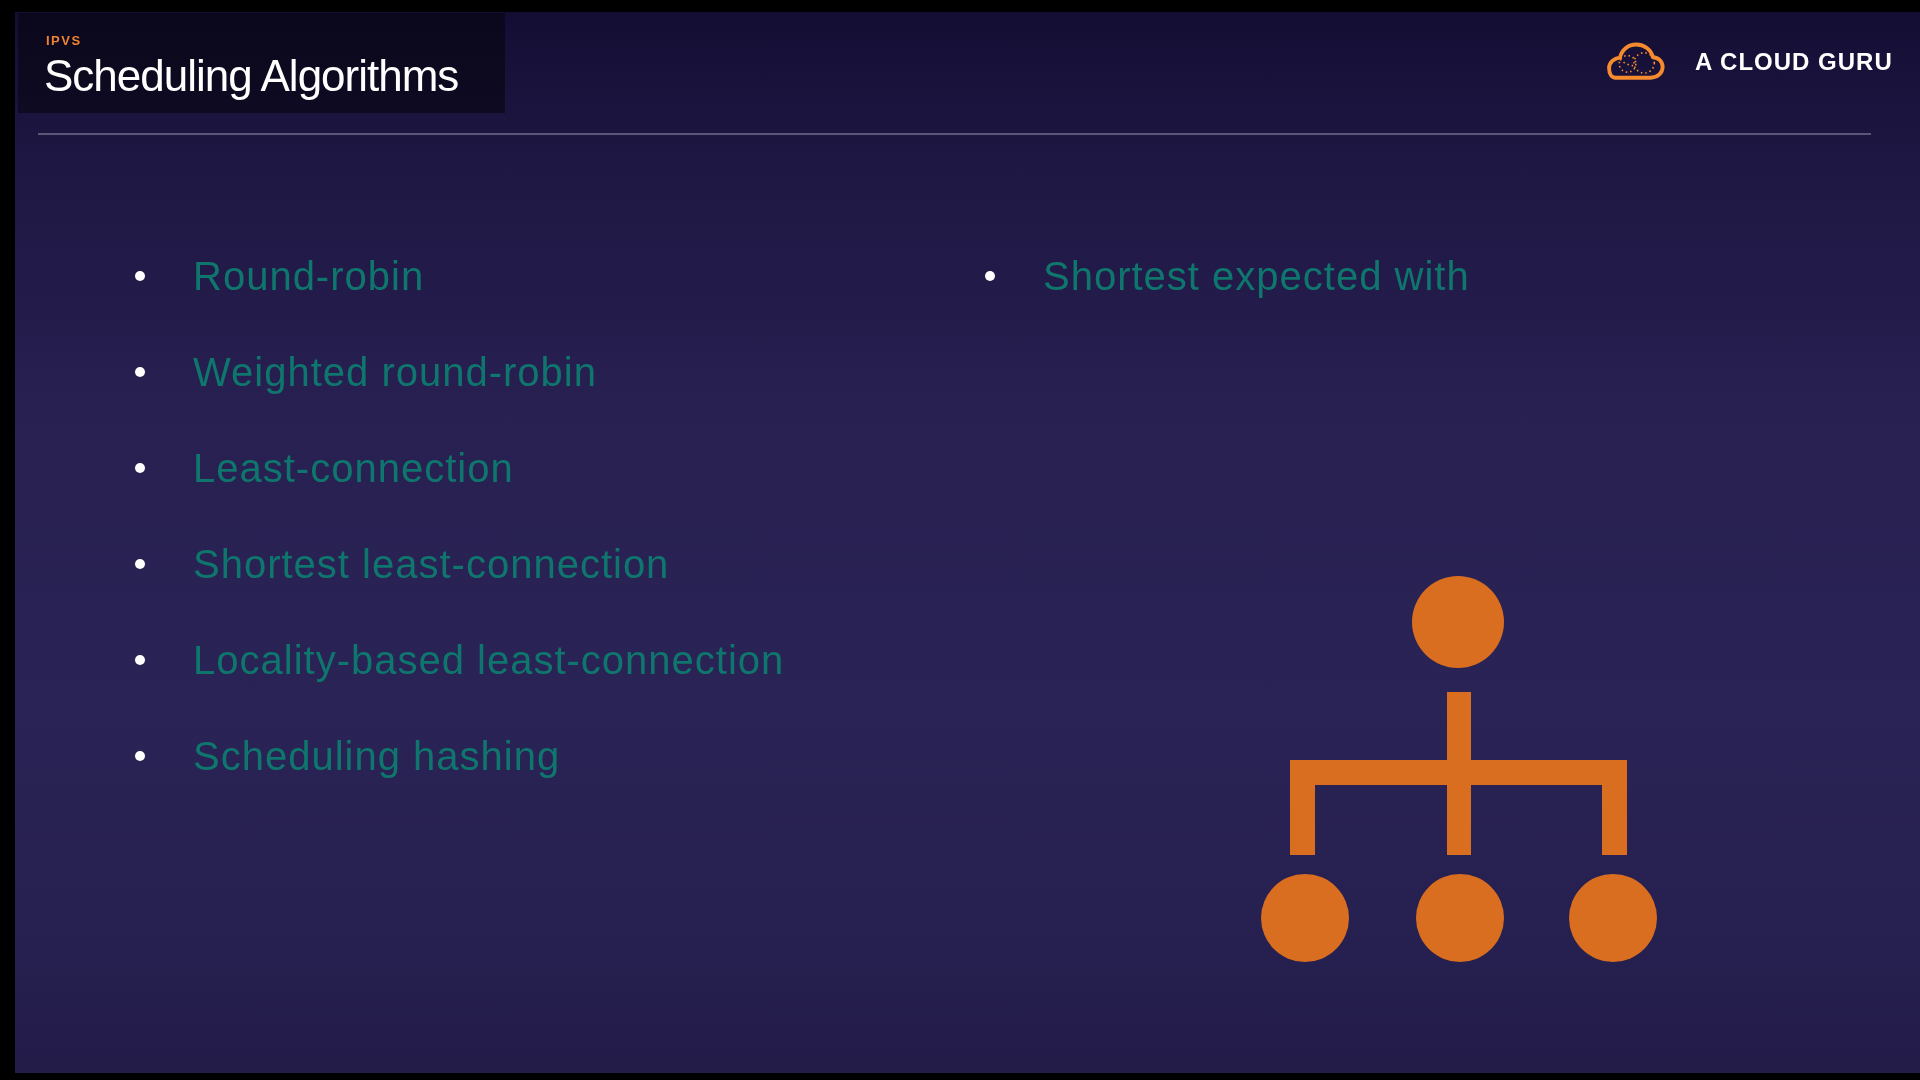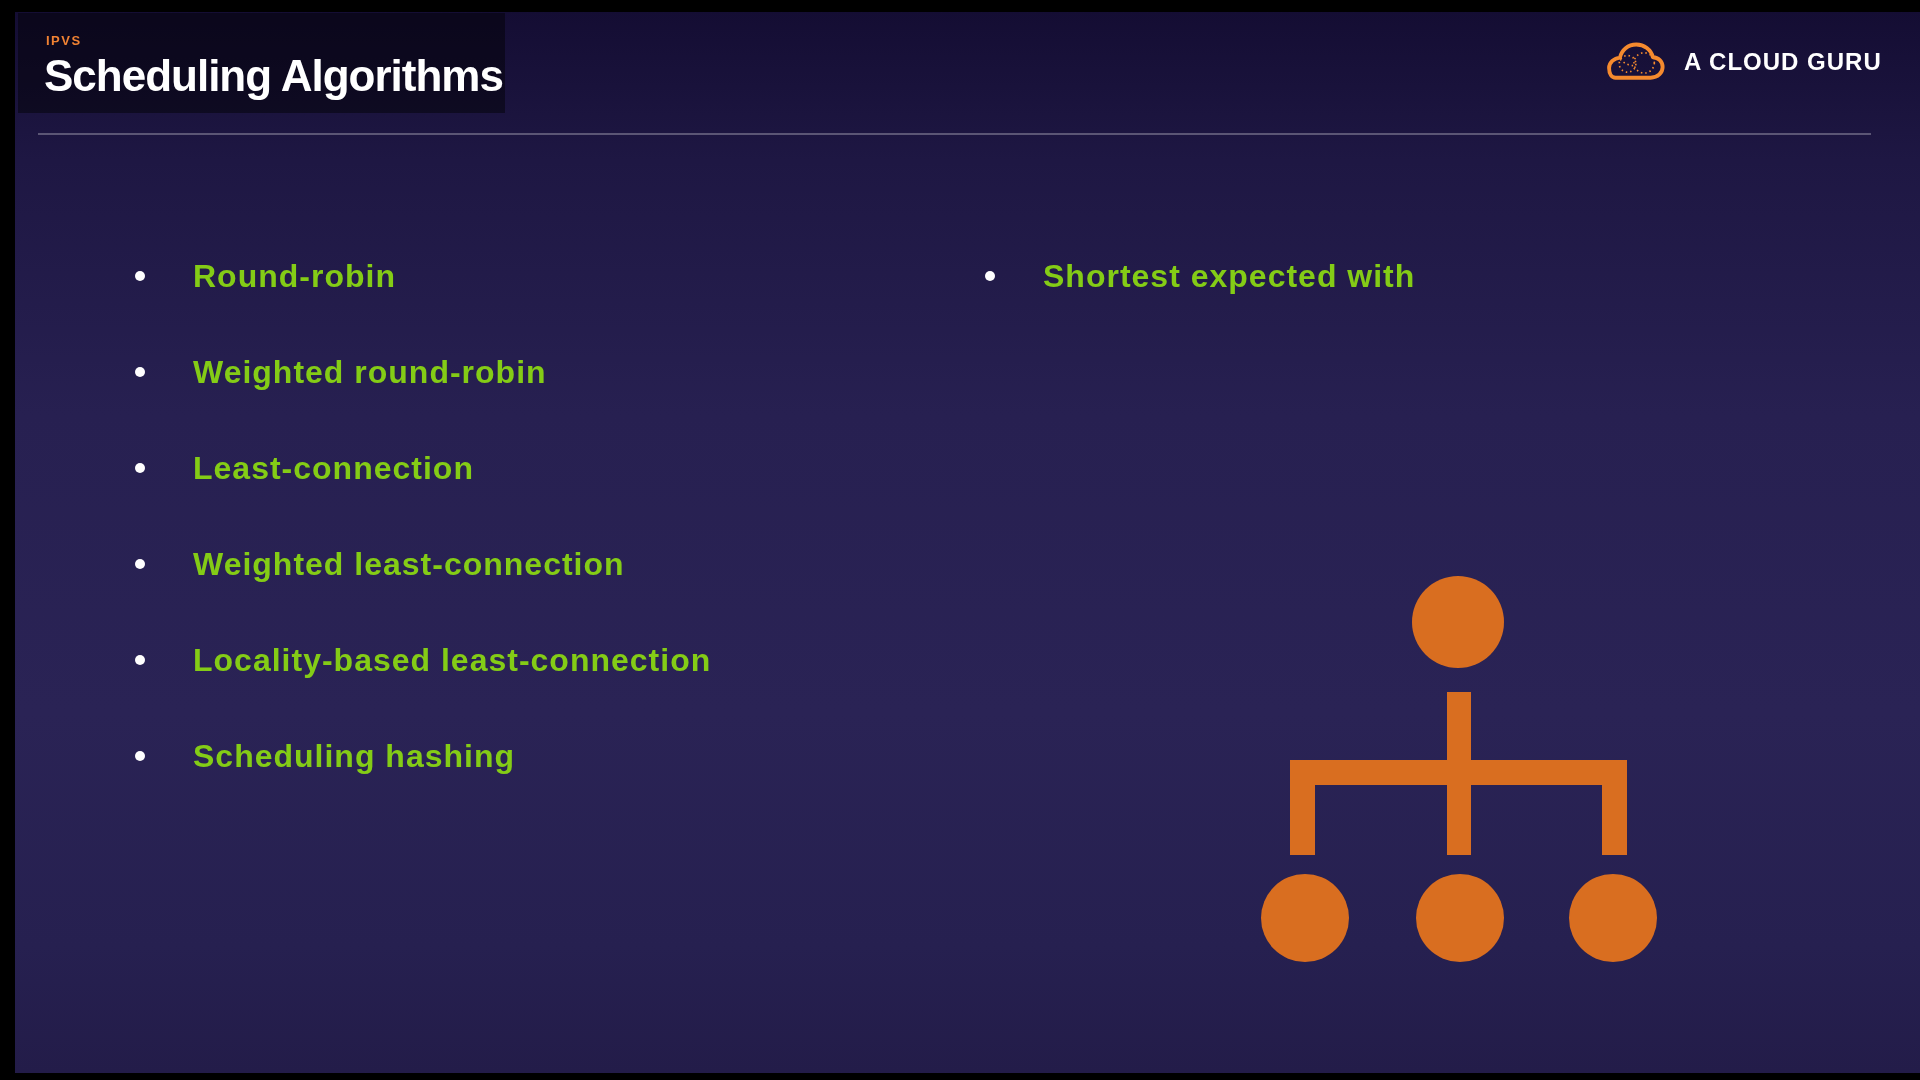--- a/index.html
+++ b/index.html
@@ -49,40 +49,40 @@
     font-weight: bold;
     letter-spacing: 1.5px;
     color: #f08233;
   }
   .page-title {
     position: absolute;
     left: 44px;
     top: 50px;
     font-size: 44px;
     line-height: 1.2;
-    font-weight: bold;
+    font-weight: normal;
     letter-spacing: -1px;
     color: #ffffff;
   }
   .header-divider {
     position: absolute;
     left: 38px;
     top: 133px;
     width: 1833px;
     height: 2px;
     background: rgba(255, 255, 255, 0.28);
   }
   .brand {
     position: absolute;
     left: 1596px;
     top: 38px;
     height: 48px;
     display: flex;
     align-items: center;
-    gap: 12px;
+    gap: 23px;
   }
   .brand-text {
     font-size: 24px;
     font-weight: bold;
     letter-spacing: 1px;
     color: #ffffff;
     white-space: nowrap;
   }
   .bullet-list {
     position: absolute;
@@ -90,25 +90,25 @@
     margin: 0;
     padding: 0;
     list-style: none;
   }
   .bullet-list.left-col  { left: 135px; width: 765px; }
   .bullet-list.right-col { left: 985px; width: 620px; }
   .bullet-list li {
     position: relative;
     padding-left: 58px;
     margin: 0 0 15px 0;
-    font-size: 32px;
-    font-weight: bold;
+    font-size: 40px;
+    font-weight: normal;
     letter-spacing: 1px;
     line-height: 81px;
-    color: #84cc16;
+    color: #0f766e;
   }
   .bullet-list li::before {
     content: '';
     position: absolute;
     left: 0;
     top: 35px;
     width: 10px;
     height: 10px;
     border-radius: 50%;
     background: #ffffff;
@@ -141,21 +141,21 @@
         <path d="M25 23 C29 27 34 30 40 30" stroke="#f58a2e" stroke-width="1.8" stroke-dasharray="1.6 3.2"></path>
       </svg>
     </span>
     <span class="brand-text">A CLOUD GURU</span>
   </div>
 
   <ul class="bullet-list left-col">
     <li>Round-robin</li>
     <li>Weighted round-robin</li>
     <li>Least-connection</li>
-    <li>Weighted least-connection</li>
+    <li>Shortest least-connection</li>
     <li>Locality-based least-connection</li>
     <li>Scheduling hashing</li>
   </ul>
 
   <ul class="bullet-list right-col">
     <li>Shortest expected with</li>
   </ul>
 
   <div class="figure">
     <svg width="420" height="410" viewBox="0 0 420 410">

